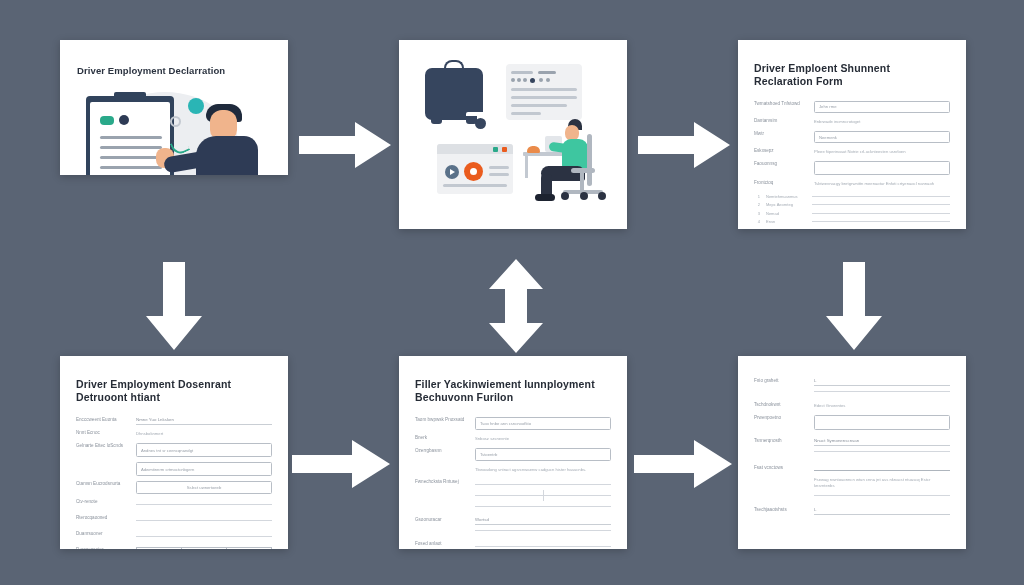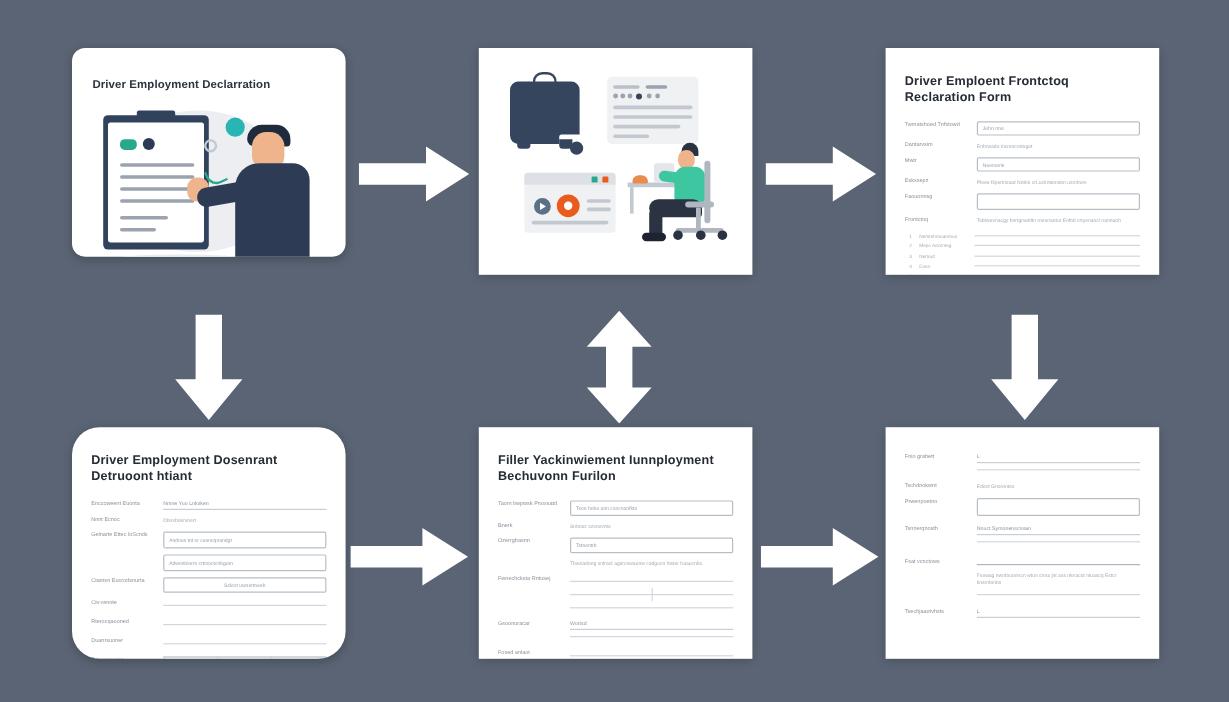--- a/index.html
+++ b/index.html
@@ -12,24 +12,24 @@
 
   .stage { position: absolute; inset: 0; }
 
   
   .panel {
     position: absolute;
     background: #ffffff;
     box-shadow: 0 2px 8px rgba(0,0,0,0.22);
     overflow: hidden;
   }
-  .p1 { left: 60px;  top: 40px;  width: 228px; height: 174px; border-radius: 11px; }
+  .p1 { left: 60px;  top: 40px;  width: 228px; height: 135px; }
   .p2 { left: 399px; top: 40px;  width: 228px; height: 189px; }
   .p3 { left: 738px; top: 40px;  width: 228px; height: 189px; }
-  .p4 { left: 60px;  top: 356px; width: 228px; height: 193px; border-radius: 23px; }
+  .p4 { left: 60px;  top: 356px; width: 228px; height: 193px; }
   .p5 { left: 399px; top: 356px; width: 228px; height: 193px; padding-left: 44px; }
   .p6 { left: 738px; top: 356px; width: 228px; height: 193px; }
 
   
   .arrow { position: absolute; }
   .arrow svg { display: block; }
 
   .a-h1 { left: 299px; top: 120px; }
   .a-h2 { left: 638px; top: 120px; }
   .a-h3 { left: 292px; top: 438px; }
@@ -365,21 +365,21 @@
       <div class="chair-post"></div>
       <div class="chair-base"></div>
       <div class="caster" style="left:162px;"></div>
       <div class="caster" style="left:181px;"></div>
       <div class="caster" style="left:199px;"></div>
     </div>
   </div>
 
   <div class="panel p3">
     <div class="fpanel">
-      <div class="fhead">Driver Emploent Frontctoq Reclaration Form</div>
+      <div class="fhead">Driver Emploent Shunnent Reclaration Form</div>
 
       <div class="frow">
         <div class="flabel">Twmatshoed Tnfstowd</div>
         <div class="ffield">
           <div class="fbox">
             <span class="fbox-txt">Jehn rme</span>
           </div>
         </div>
       </div>
 

